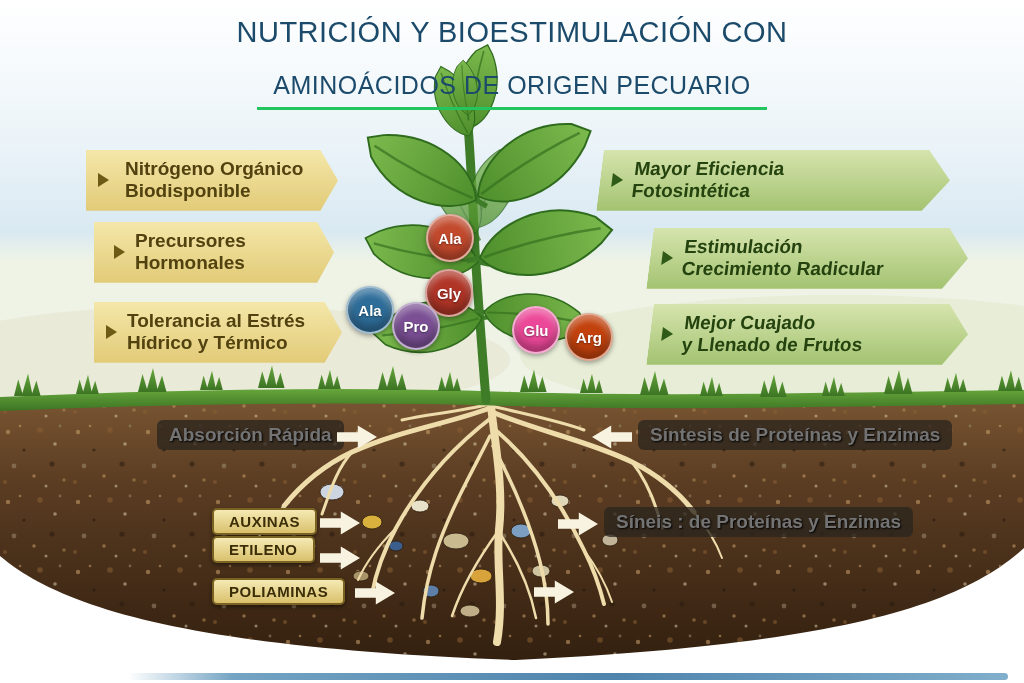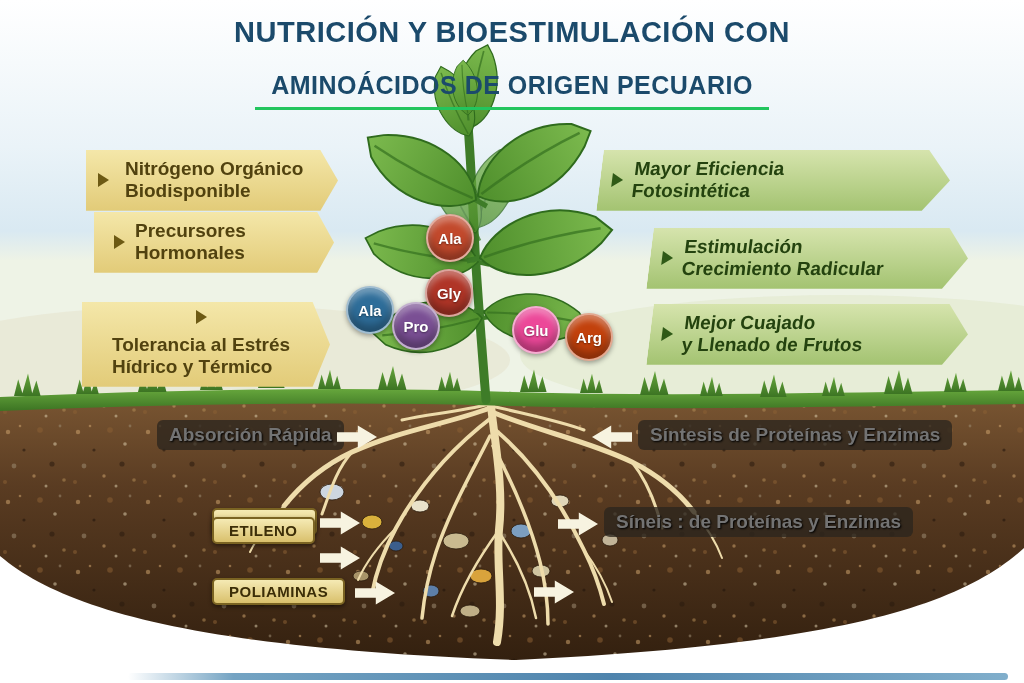--- a/index.html
+++ b/index.html
@@ -4,21 +4,21 @@
 <style>
   html,body{margin:0;padding:0;background:#fff;}
   .canvas{
     position:relative;width:1024px;height:683px;overflow:hidden;background:#ffffff;
     font-family:"Liberation Sans",sans-serif;
   }
   .scene{position:absolute;left:0;top:0;width:1024px;height:683px;z-index:0;}
   .overlay{position:absolute;left:0;top:0;width:1024px;height:683px;z-index:2;}
 
   
-  .title{position:absolute;left:0;top:16px;width:100%;text-align:center;color:#1b4a6b;font-weight:bold;letter-spacing:.5px;}
+  .title{position:absolute;left:0;top:16px;width:100%;text-align:center;color:#1b4a6b;font-weight:normal;letter-spacing:.5px;}
   .title-line1{font-size:29px;}
   .title-line2{display:inline-block;font-size:25px;margin-top:4px;padding:0 16px 7px 16px;border-bottom:3px solid #22c55e;}
 
   
   .banner{position:absolute;display:flex;align-items:center;gap:10px;padding:8px 22px 8px 12px;
           font-weight:bold;font-size:19px;line-height:1.18;}
   .banner .bl{display:block;}
   .banner-left{background:linear-gradient(180deg,#f4e7a9,#e2cb78);color:#51420f;
                clip-path:polygon(0 0,93% 0,100% 50%,93% 100%,0 100%);}
   .banner-right{background:linear-gradient(180deg,#d6e4ad,#a3c371);color:#24430f;
@@ -190,28 +190,28 @@
       <div class="title-line2">AMINOÁCIDOS DE ORIGEN PECUARIO</div>
     </div>
 
     <div class="banner banner-left" style="left:86px;top:150px;width:218px;gap:16px;">
       <span class="tri tri-left"></span>
       <span>
         <span class="bl">Nitrógeno Orgánico</span>
         <span class="bl">Biodisponible</span>
       </span>
     </div>
-    <div class="banner banner-left" style="left:94px;top:212px;width:198px;padding-left:20px;">
+    <div class="banner banner-left" style="left:94px;top:222px;width:198px;padding-left:20px;">
       <span class="tri tri-left"></span>
       <span>
         <span class="bl">Precursores</span>
         <span class="bl">Hormonales</span>
       </span>
     </div>
-    <div class="banner banner-left" style="left:82px;top:302px;width:214px;flex-direction:column;">
+    <div class="banner banner-left" style="left:94px;top:302px;width:214px;">
       <span class="tri tri-left"></span>
       <span>
         <span class="bl">Tolerancia al Estrés</span>
         <span class="bl">Hídrico y Térmico</span>
       </span>
     </div>
 
     <div class="banner banner-right" style="left:600px;top:150px;width:316px;">
       <span class="tri tri-right"></span>
       <span>
@@ -255,21 +255,21 @@
 
     <div class="dark-badge" style="left:157px;top:420px;">Absorción Rápida</div>
     <div class="arrow" style="left:337px;top:424px;"></div>
 
     <div class="arrow arrow-left" style="left:592px;top:424px;"></div>
     <div class="dark-badge" style="left:638px;top:420px;">Síntesis de Proteínas y Enzimas</div>
 
     <div class="gold-badge" style="left:212px;top:508px;">AUXINAS</div>
     <div class="arrow" style="left:320px;top:510px;"></div>
 
-    <div class="gold-badge" style="left:212px;top:517px;">ETILENO</div>
+    <div class="gold-badge" style="left:212px;top:536px;">ETILENO</div>
     <div class="arrow" style="left:320px;top:545px;"></div>
 
     <div class="gold-badge" style="left:212px;top:578px;">POLIAMINAS</div>
     <div class="arrow" style="left:355px;top:580px;"></div>
 
     <div class="arrow" style="left:558px;top:511px;"></div>
     <div class="dark-badge" style="left:604px;top:507px;">Síneis : de Proteínas y Enzimas</div>
 
     <div class="arrow" style="left:534px;top:579px;"></div>
 

